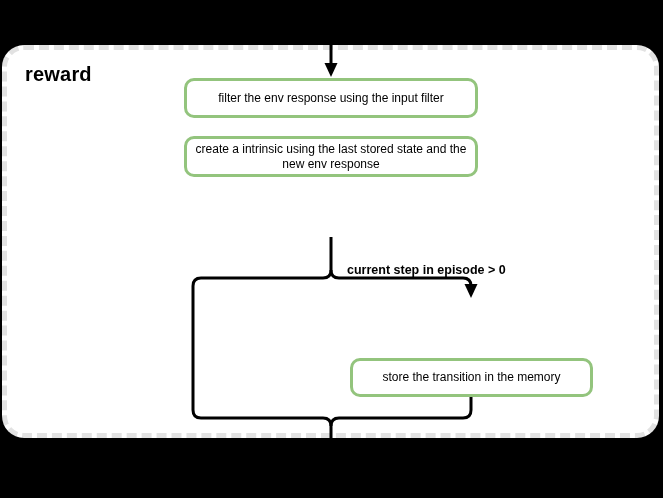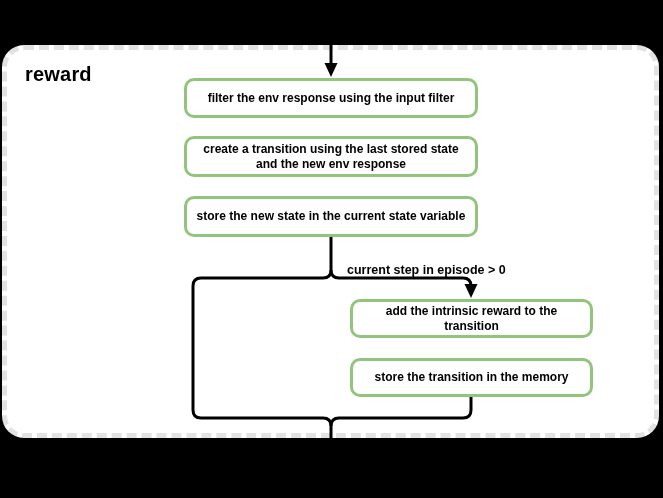--- a/index.html
+++ b/index.html
@@ -35,21 +35,20 @@
   .arrowhead{fill:var(--connector);stroke:none}
   .node{
     position:absolute;
     background:var(--node-fill);
     border:3px solid var(--node-border);
     border-radius:10px;
     display:flex;align-items:center;justify-content:center;
     text-align:center;
     font-size:12px;line-height:15px;color:var(--text);
     padding:2px 6px;
-    font-weight:bold;
   }
   .node-1{left:184px;top:78px;width:294px;height:40px}
   .node-2{left:184px;top:136px;width:294px;height:41px}
   .node-3{left:184px;top:196px;width:294px;height:41px}
   .node-4{left:350px;top:299px;width:243px;height:39px}
   .node-5{left:350px;top:358px;width:243px;height:39px}
   .edge-label{
     position:absolute;left:347px;top:263px;
     font-size:12.5px;font-weight:bold;color:var(--text);
     white-space:nowrap;
@@ -74,27 +73,21 @@
 
     <path class="wire" d="M471 397 L471 410 Q471 418 463 418 L339 418 Q331 418 331 426"></path>
   </svg>
 
   <div class="frame-title">reward</div>
 
   <div class="node node-1">
     <span>filter the env response using the input filter</span>
   </div>
   <div class="node node-2">
-    <span>create a transition using the last stored state and the new env response</span>
-  </div>
-  <div class="node node-3">
-    <span>store the new state in the current state variable</span>
-  </div>
-  <div class="node node-4">
-    <span>add the intrinsic reward to the transition</span>
+    <span>create a intrinsic using the last stored state and the new env response</span>
   </div>
   <div class="node node-5">
     <span>store the transition in the memory</span>
   </div>
 
   <div class="edge-label">current step in episode &gt; 0</div>
 
 </div>
 
 </body></html>

